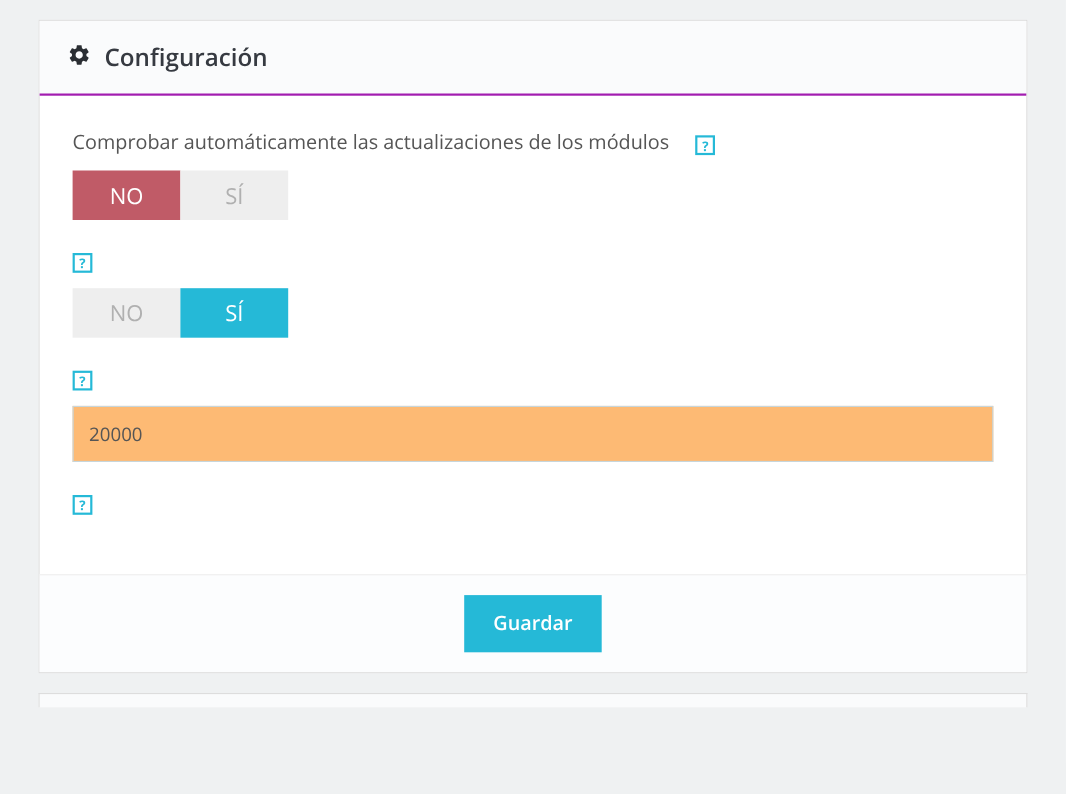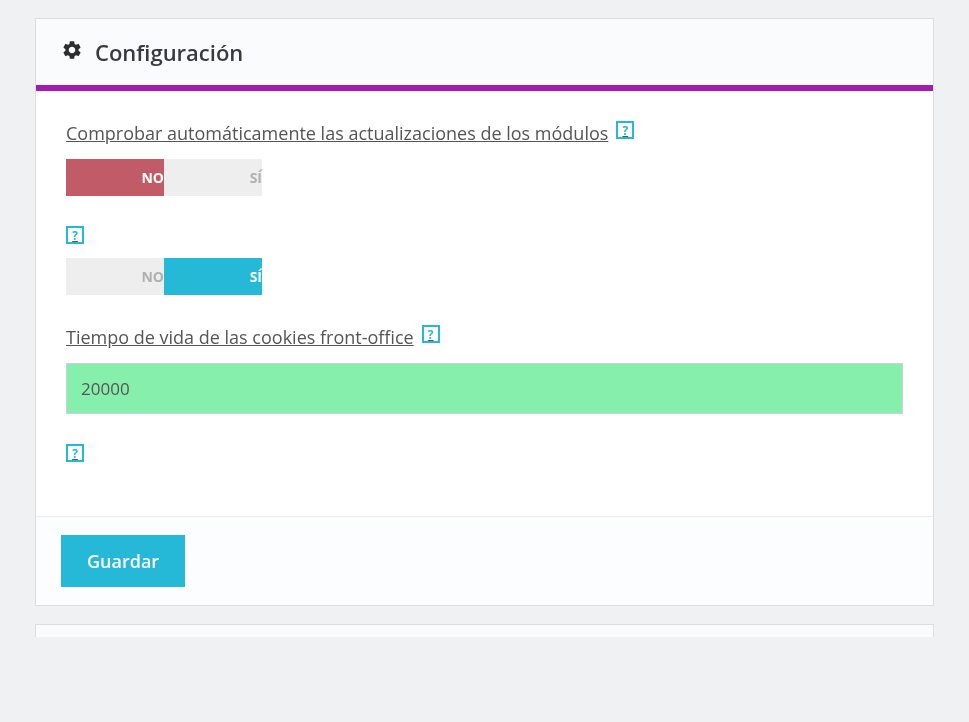--- a/index.html
+++ b/index.html
@@ -12,21 +12,21 @@
     }
     .panel {
       background: #fff;
       border: 1px solid #ddd;
       margin: 18px 35px;
     }
     .panel-header {
       display: flex;
       align-items: center;
       padding: 18px 25px;
-      border-bottom: 6px solid #a21caf;
+      border-bottom: 2px solid #a21caf;
       background: #fafbfc;
       gap: 12px;
     }
     .panel-header h3 {
       font-size: 22px;
       font-weight: 600;
       color: #363a41;
     }
     .gear-icon {
       width: 22px;
@@ -37,51 +37,50 @@
       padding: 30px 30px 40px 30px;
     }
     .form-group {
       margin-bottom: 30px;
     }
     .form-group:last-child {
       margin-bottom: 0;
     }
     .form-label {
       display: flex;
-      align-items: flex-start;
-      gap: 8px;
+      align-items: flex-end;
+      gap: 24px;
       font-size: 18px;
       color: #555;
       font-weight: 400;
       margin-bottom: 14px;
-      text-decoration: underline;
     }
     .help-icon {
       display: inline-flex;
       align-items: center;
       justify-content: center;
       width: 18px;
       height: 18px;
       border: 2px solid #25b9d7;
       color: #25b9d7;
       font-size: 12px;
       font-weight: 700;
       cursor: help;
       user-select: none;
     }
     .toggle {
       display: flex;
       width: 196px;
     }
     .toggle-btn {
       flex: 1;
-      text-align: right;
+      text-align: center;
       padding: 9px 0;
-      font-size: 14px;
-      font-weight: 700;
+      font-size: 20px;
+      font-weight: 400;
       cursor: pointer;
       user-select: none;
     }
     .toggle-btn.inactive {
       background: #eee;
       color: #b0b0b0;
     }
     .toggle-btn.active-no {
       background: #c05b67;
       color: #fff;
@@ -89,28 +88,28 @@
     .toggle-btn.active-si {
       background: #25b9d7;
       color: #fff;
     }
     .text-input {
       width: 100%;
       padding: 13px 14px;
       border: 1px solid #c7d6db;
       font-size: 17px;
       color: #555;
-      background: #86efac;
+      background: #fdba74;
       font-family: inherit;
     }
     .panel-footer {
       border-top: 1px solid #eee;
       padding: 18px 25px;
       display: flex;
-      justify-content: flex-start;
+      justify-content: center;
       background: #fcfdfe;
     }
     .btn-primary {
       background: #25b9d7;
       color: #fff;
       border: none;
       padding: 14px 26px;
       font-size: 18px;
       font-weight: 600;
       cursor: pointer;
@@ -156,21 +155,20 @@
         <span class="help-icon">?</span>
       </div>
       <div class="toggle">
         <div class="toggle-btn inactive">NO</div>
         <div class="toggle-btn active-si">SÍ</div>
       </div>
     </div>
 
     <div class="form-group">
       <div class="form-label">
-        <span>Tiempo de vida de las cookies front-office</span>
         <span class="help-icon">?</span>
       </div>
       <input type="text" class="text-input" value="20000" style="">
     </div>
 
     <div class="form-group">
       <div class="form-label">
         <span class="help-icon">?</span>
       </div>
     </div>

